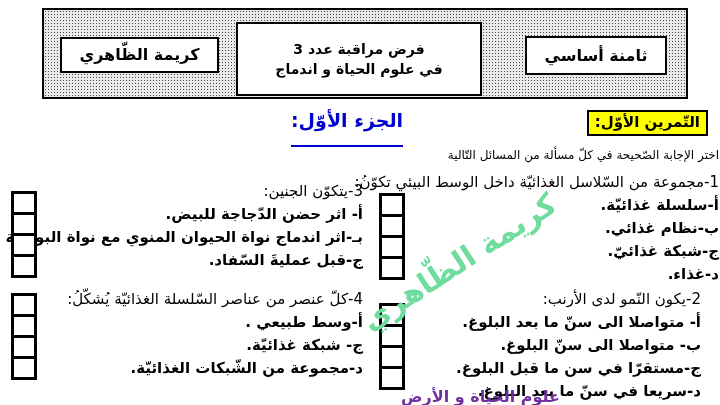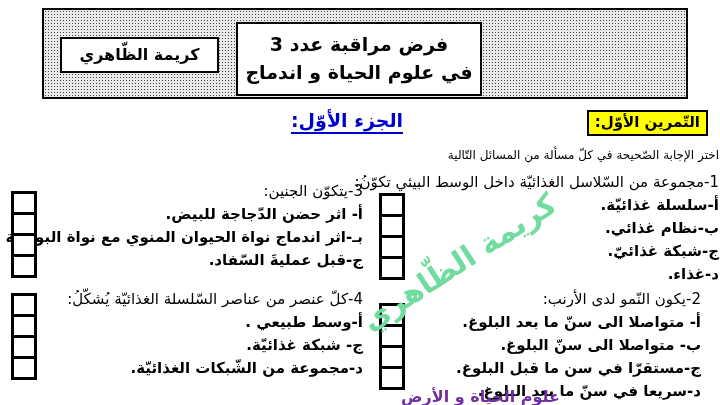--- a/index.html
+++ b/index.html
@@ -15,27 +15,27 @@
     background-image: radial-gradient(circle, #444 0.8px, transparent 0.95px);
     background-size:3px 3px;
   }
   .hbox {
     position:absolute; background:#fff; border:2px solid #000;
     display:flex; align-items:center; justify-content:center;
     font-weight:bold; font-size:16px; color:#000; text-align:center;
     line-height:1.45;
   }
   #class-box   { right:19px; top:26px; width:142px; height:39px; }
-  #title-box   { left:192px; top:12px; width:246px; height:74px; flex-direction:column; font-size:19px; }
+  #title-box   { left:192px; top:12px; width:246px; height:74px; flex-direction:column; font-size:14px; }
   #teacher-box { left:16px;  top:27px; width:159px; height:36px; }
 
   
   #part-title {
     left:286px; top:109px; color:#0000cc; font-weight:bold; font-size:19px;
-    border-bottom:2px solid #0000cc; padding-bottom:1px; white-space:nowrap;
+    border-bottom:2px solid #0000cc; padding-bottom:14px; white-space:nowrap;
   }
   #exercise-label {
     right:17px; top:110px; background:#ffff00; border:2px solid #000;
     font-weight:bold; font-size:15px; padding:1px 6px 3px 6px; white-space:nowrap;
   }
   #instruction { right:6px; top:148px; font-size:12px; white-space:nowrap; }
 
   
   .qblock { text-align:right; direction:rtl; }
   .qhead  { font-size:15px; line-height:23px; white-space:nowrap; }
@@ -64,20 +64,23 @@
     transform:rotate(-33deg); letter-spacing:1px;
   }
   #footer {
     left:396px; top:387px; color:#7030a0; font-size:16px; font-weight:bold; white-space:nowrap;
   }
 </style>
 </head>
 <body>
 
 <div id="header" class="abs">
+  <div class="hbox" id="class-box">
+    <span>ثامنة أساسي</span>
+  </div>
   <div class="hbox" id="title-box">
     <span>فرض مراقبة عدد 3</span>
     <span>في علوم الحياة و اندماج</span>
   </div>
   <div class="hbox" id="teacher-box">
     <span>كريمة الظّاهري</span>
   </div>
 </div>
 
 <div id="exercise-label" class="abs">التّمرين الأوّل:</div>

